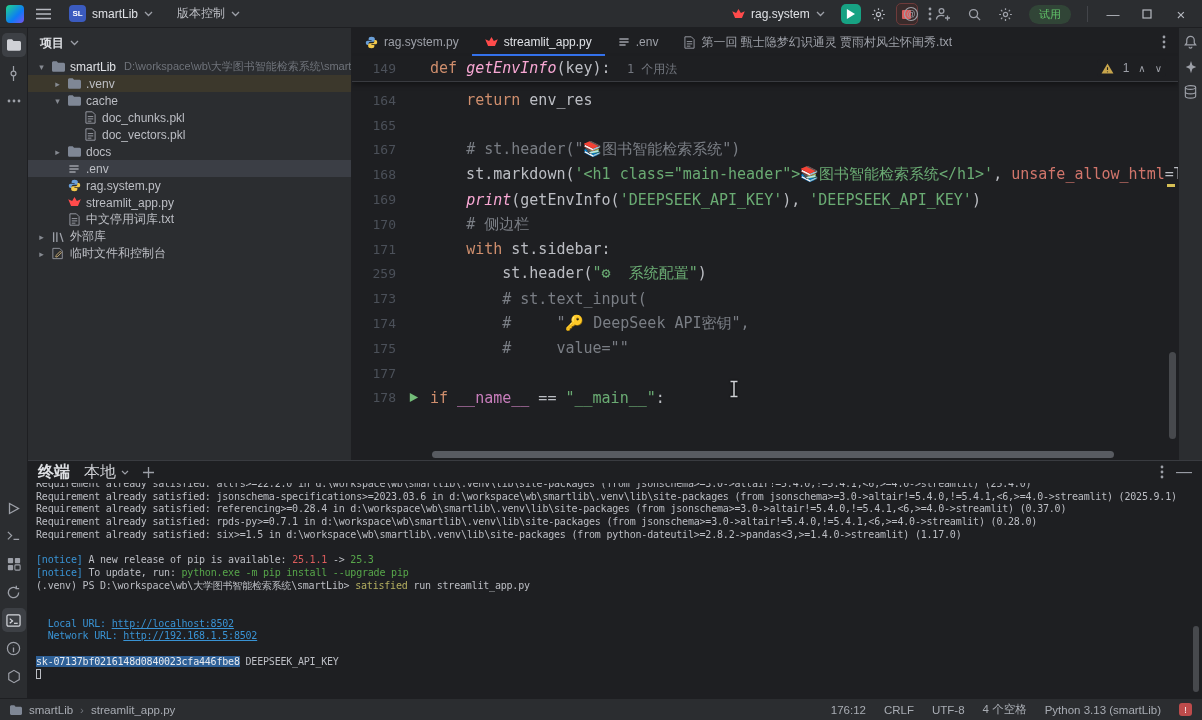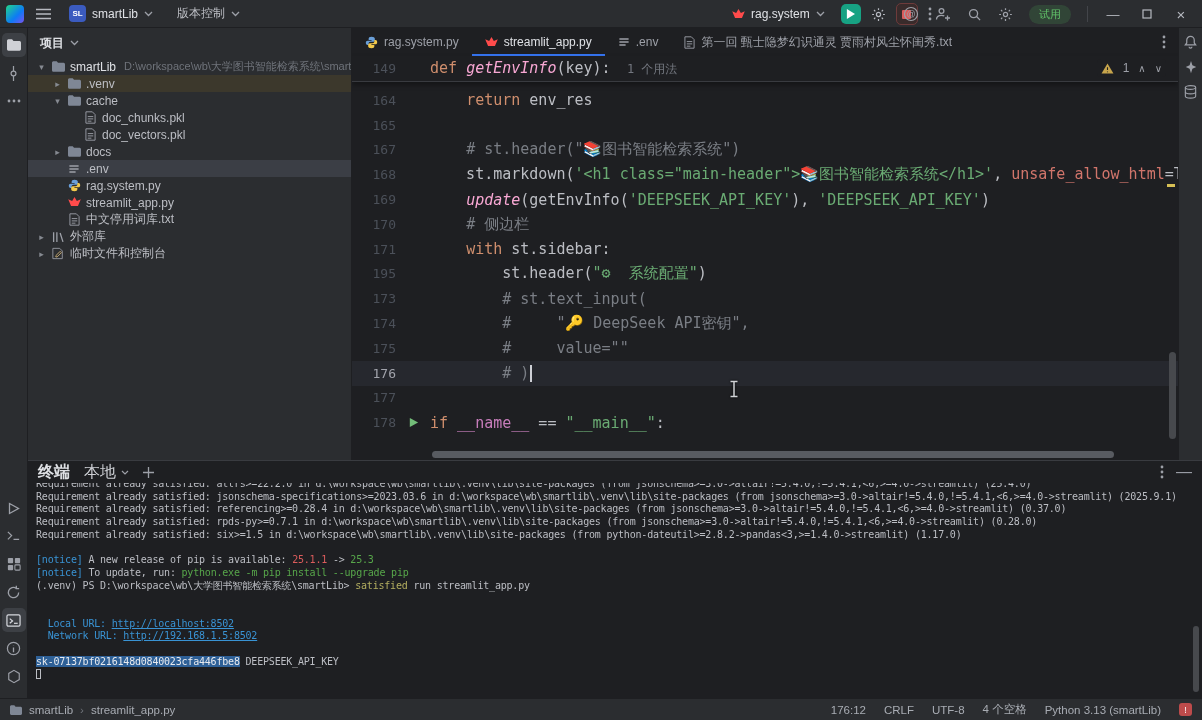--- a/index.html
+++ b/index.html
@@ -504,28 +504,27 @@
         </span>
       <span>1</span>
       <span style="font-size:10px">∧</span>
       <span style="font-size:10px">∨</span>
     </div>
     <div class="codewrap" id="codelines">
         <div class="cl"><span class="ln">164</span><span class="gslot"></span><span class="code"><span>    </span><span class="tk-k">return</span><span> env_res</span></span></div>
         <div class="cl"><span class="ln">165</span><span class="gslot"></span><span class="code"></span></div>
         <div class="cl"><span class="ln">167</span><span class="gslot"></span><span class="code"><span>    </span><span class="tk-c"># st.header("📚图书智能检索系统")</span></span></div>
         <div class="cl"><span class="ln">168</span><span class="gslot"></span><span class="code"><span>    st.markdown(</span><span class="tk-s">'&lt;h1 class="main-header"&gt;📚图书智能检索系统&lt;/h1&gt;'</span><span>, </span><span class="tk-p">unsafe_allow_html</span><span>=T</span></span></div>
-        <div class="cl"><span class="ln">169</span><span class="gslot"></span><span class="code"><span>    </span><span class="tk-f">update</span><span>(getEnvInfo(</span><span class="tk-s">'DEEPSEEK_API_KEY'</span><span>), </span><span class="tk-s">'DEEPSEEK_API_KEY'</span><span>)</span></span></div>
+        <div class="cl"><span class="ln">169</span><span class="gslot"></span><span class="code"><span>    </span><span class="tk-f">print</span><span>(getEnvInfo(</span><span class="tk-s">'DEEPSEEK_API_KEY'</span><span>), </span><span class="tk-s">'DEEPSEEK_API_KEY'</span><span>)</span></span></div>
         <div class="cl"><span class="ln">170</span><span class="gslot"></span><span class="code"><span>    </span><span class="tk-c"># 侧边栏</span></span></div>
         <div class="cl"><span class="ln">171</span><span class="gslot"></span><span class="code"><span>    </span><span class="tk-k">with</span><span> st.sidebar:</span></span></div>
-        <div class="cl"><span class="ln">195</span><span class="gslot"></span><span class="code"><span>        st.header(</span><span class="tk-s">"⚙  系统配置"</span><span>)</span></span></div>
+        <div class="cl"><span class="ln">259</span><span class="gslot"></span><span class="code"><span>        st.header(</span><span class="tk-s">"⚙  系统配置"</span><span>)</span></span></div>
         <div class="cl"><span class="ln">173</span><span class="gslot"></span><span class="code"><span>        </span><span class="tk-c"># st.text_input(</span></span></div>
         <div class="cl"><span class="ln">174</span><span class="gslot"></span><span class="code"><span>        </span><span class="tk-c">#     "🔑 DeepSeek API密钥",</span></span></div>
         <div class="cl"><span class="ln">175</span><span class="gslot"></span><span class="code"><span>        </span><span class="tk-c">#     value=""</span></span></div>
-        <div class="cl current"><span class="ln">176</span><span class="gslot"></span><span class="code"><span>        </span><span class="tk-c"># )</span><span class="caret"></span></span></div>
         <div class="cl"><span class="ln">177</span><span class="gslot"></span><span class="code"></span></div>
         <div class="cl"><span class="ln">178</span><span class="gslot"><svg width="11" height="11" viewBox="0 0 12 12">
               <path fill="#73bd79" d="M2 1l9 5-9 5z"></path>
             </svg></span><span class="code"><span class="tk-k">if </span><span class="tk-m">__name__</span><span> == </span><span class="tk-s">"__main__"</span><span>:</span></span></div>
       </div>
     <div class="hscroll">
         <div class="hthumb"></div>
       </div>
     <div class="vscroll">
         <div class="vthumb"></div>

